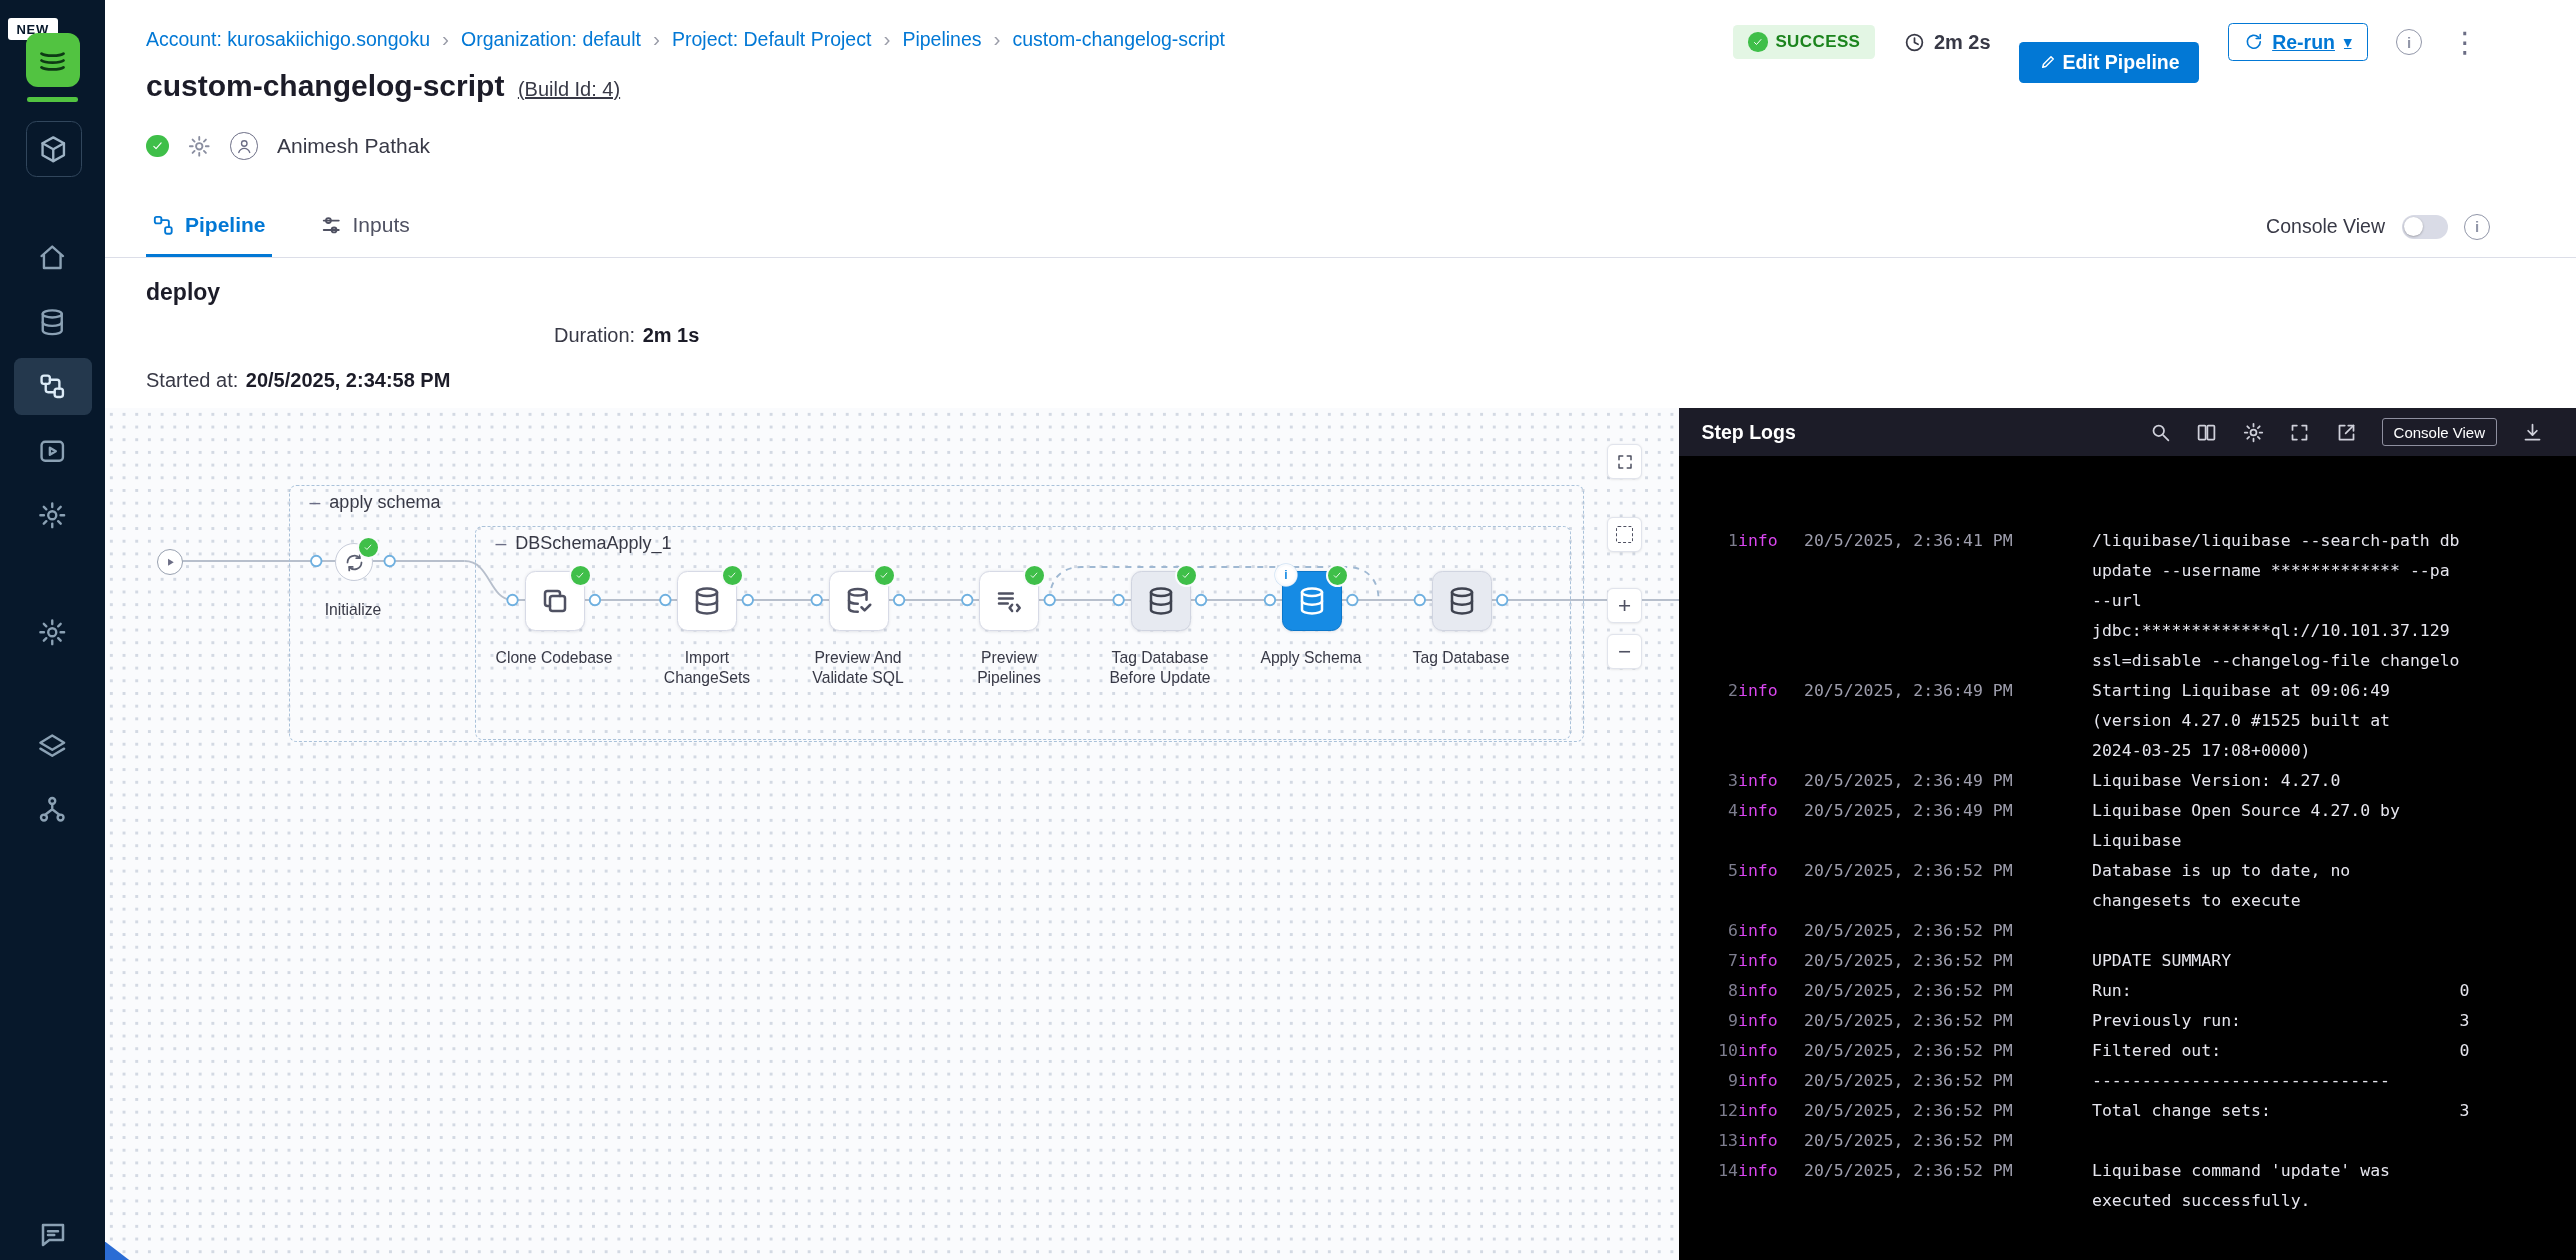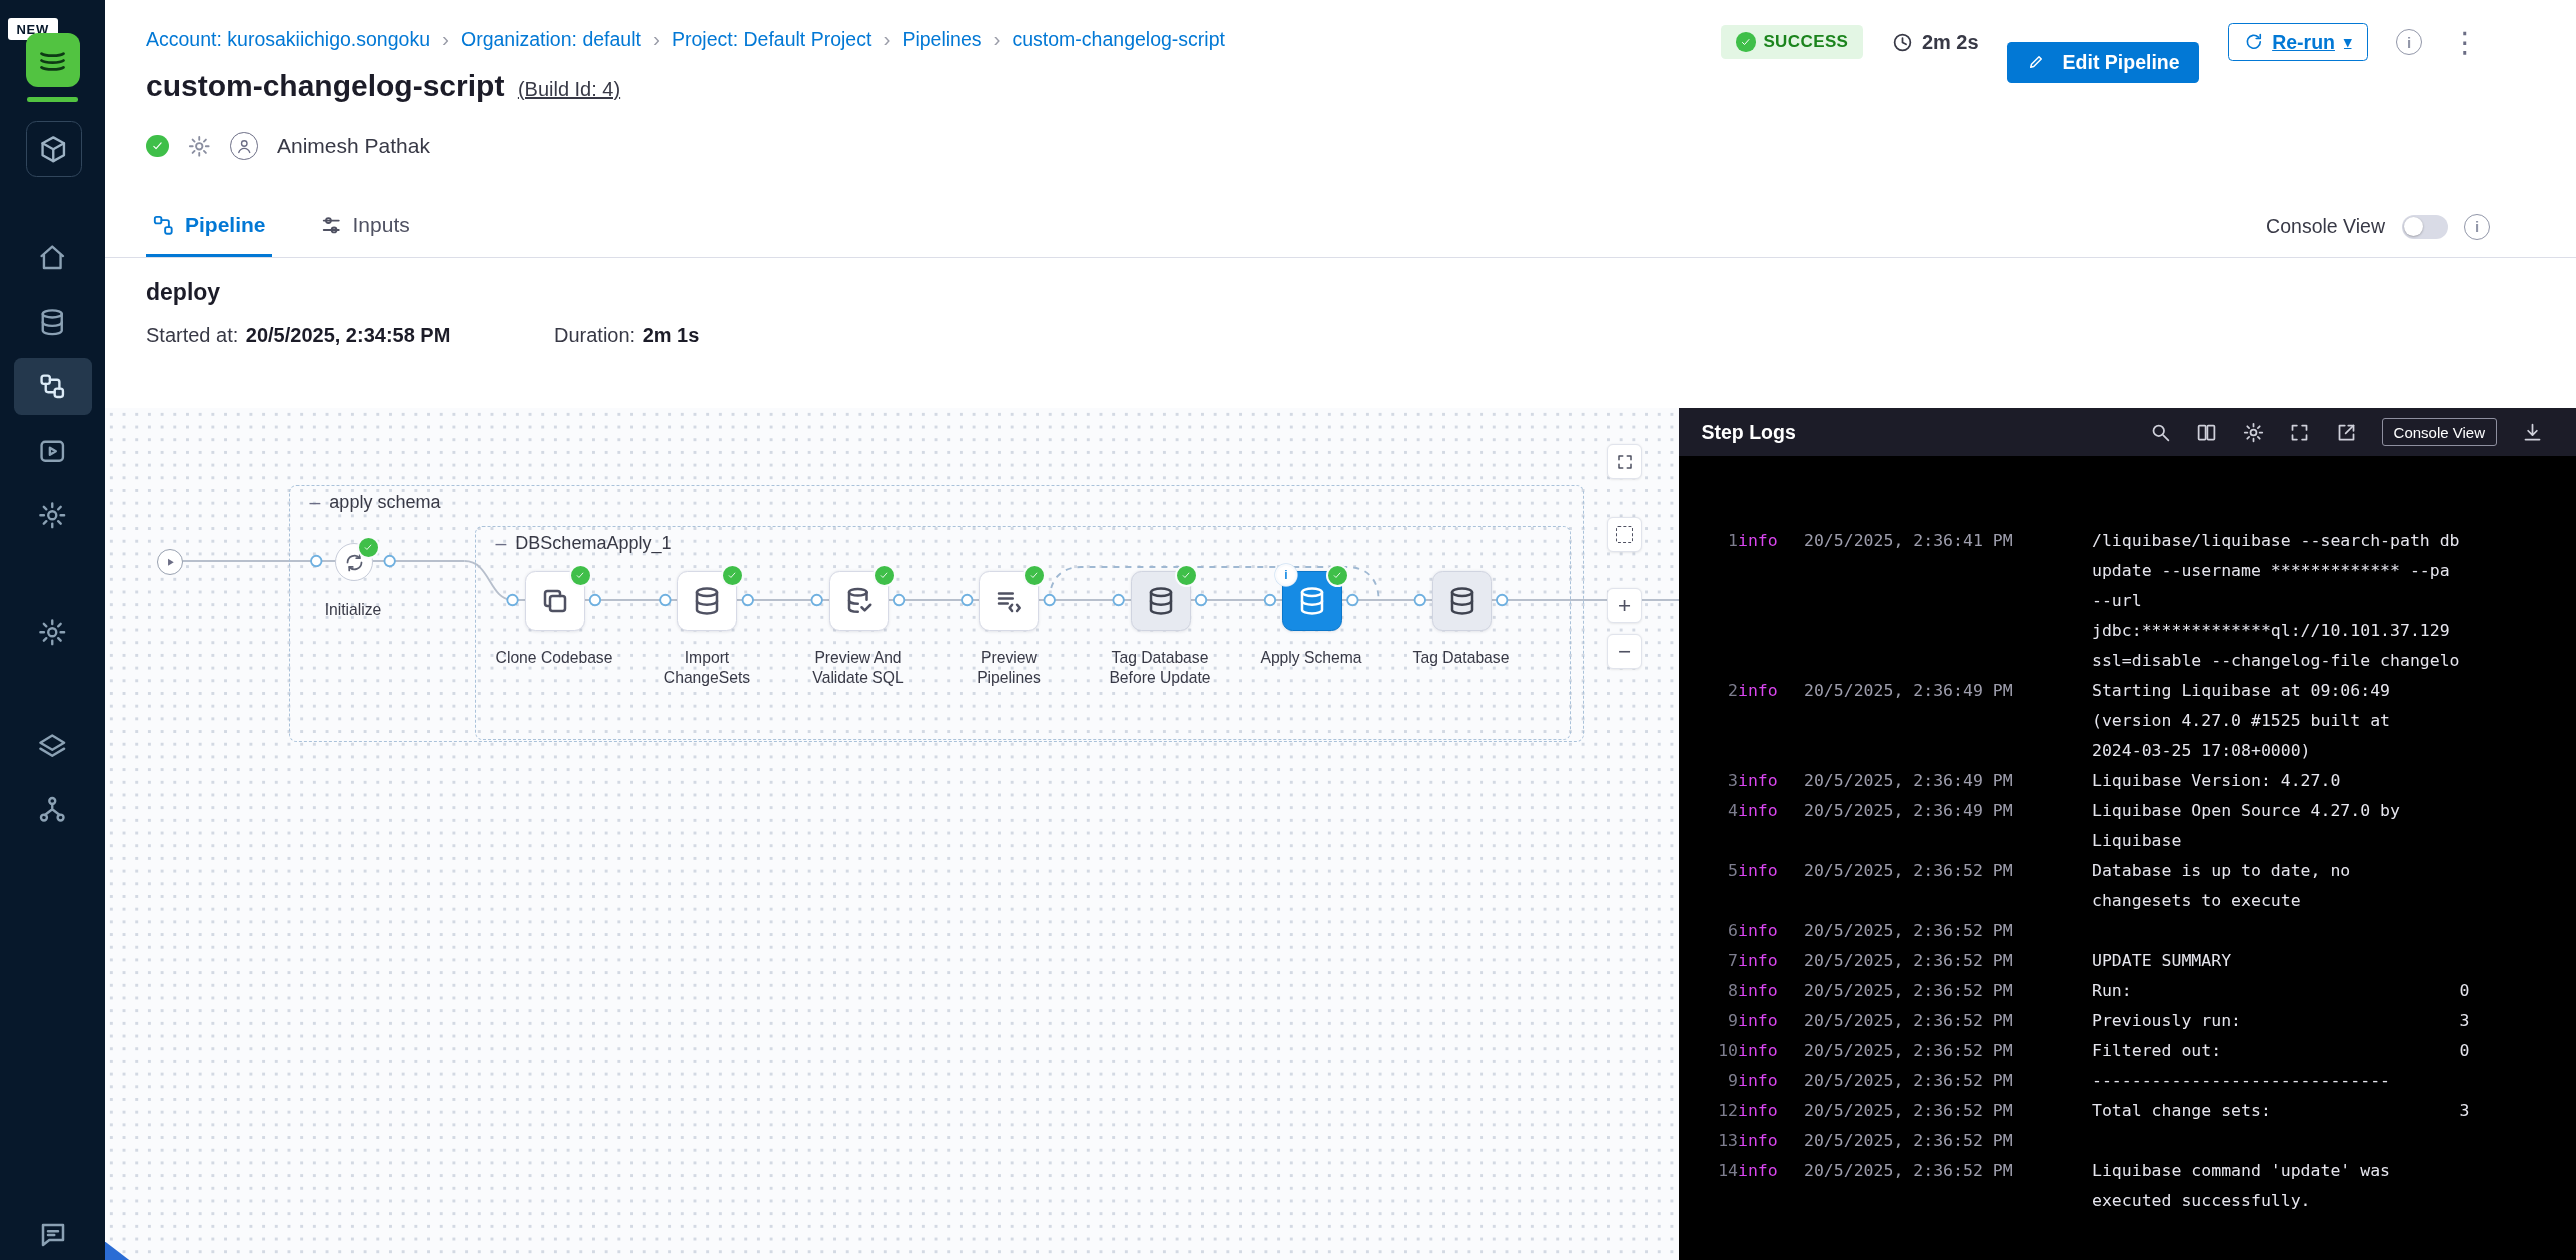--- a/index.html
+++ b/index.html
@@ -25,21 +25,21 @@
   .topbar{position:absolute;left:105px;top:0;right:0;height:196px;background:#fff;}
   .breadcrumb{position:absolute;left:41px;top:27px;display:flex;gap:12px;align-items:center;font-size:19.5px;}
   .crumb{color:#0278d5;text-decoration:none;cursor:pointer;}
   .crumb-sep{color:#9a9ca8;font-size:21px;}
   .head-right{position:absolute;right:97px;top:19.5px;display:flex;align-items:center;gap:28.5px;height:45px;}
   .badge-success{display:flex;align-items:center;gap:7.5px;background:#e3f6e4;color:#1b841d;font-weight:bold;
                  font-size:17px;letter-spacing:0.4px;padding:6.7px 15px;border-radius:4.5px;}
   .check-circle{width:19.5px;height:19.5px;border-radius:50%;background:#3fbf49;color:#fff;display:flex;
                 align-items:center;justify-content:center;flex:none;}
   .elapsed{display:flex;align-items:center;gap:9px;color:#383946;font-size:20px;font-weight:600;}
-  .btn-primary{display:flex;align-items:center;gap:18px;background:#0278d5;color:#fff;border:none;
+  .btn-primary{display:flex;align-items:center;gap:6px;background:#0278d5;color:#fff;border:none;
                font-size:19.5px;font-weight:600;padding:9px 19.5px;border-radius:4.5px;cursor:pointer;
                font-family:"Liberation Sans",sans-serif;margin-top:40px;}
   .btn-outline{display:flex;align-items:center;gap:9px;background:#fff;color:#0278d5;border:1.5px solid #0278d5;
                font-size:19.5px;font-weight:600;padding:6.7px 15px;border-radius:4.5px;cursor:pointer;
                font-family:"Liberation Sans",sans-serif;text-decoration:underline;}
   .icon-circle-i{width:24px;height:24px;border-radius:50%;border:1.5px solid #9196a8;color:#9196a8;
                  display:flex;align-items:center;justify-content:center;font-size:15px;font-weight:bold;}
   .kebab{color:#6b6d85;font-size:28.5px;line-height:1;cursor:pointer;}
   .title-row{position:absolute;left:41px;top:69px;display:flex;align-items:baseline;gap:13.5px;}
   .page-title{font-size:30px;font-weight:bold;color:#1c1c28;margin:0;}
@@ -59,21 +59,21 @@
   .console-label{font-size:19.5px;color:#383946;}
   .toggle{width:46px;height:24px;border-radius:12px;background:#d9dbe6;position:relative;cursor:pointer;flex:none;}
   .toggle .knob{position:absolute;left:2.2px;top:2.2px;width:19.5px;height:19.5px;border-radius:50%;background:#fff;
                 box-shadow:0 0.7px 2.2px rgba(0,0,0,.3);}
 
   
   .stage{position:absolute;left:105px;right:0;top:258px;height:150px;background:#fff;}
   .stage-name{position:absolute;left:41px;top:21px;font-size:23px;font-weight:bold;color:#1c1c28;}
   .stage-meta{position:absolute;left:41px;top:66px;display:flex;font-size:20px;color:#383946;}
   .stage-meta .pair{display:flex;gap:7.5px;}
-  .stage-meta .pair.first{width:408px;}
+  .stage-meta .pair.first{width:408px;margin-top:45px;}
   .stage-meta b{color:#1c1c28;}
 
   
   .canvas{position:absolute;left:105px;top:408px;width:1574px;height:853px;background:#fafbfd;
           background-image:radial-gradient(circle,#d3d9e3 1.6px,transparent 1.6px);background-size:12.7px 12.7px;
           overflow:hidden;}
   .edges{position:absolute;left:0;top:0;}
   .group{position:absolute;border:1.5px dashed #aac2da;border-radius:7.5px;}
   .group-label{position:absolute;top:6px;left:19.5px;display:flex;gap:9px;align-items:center;
                font-size:18px;color:#383946;}

